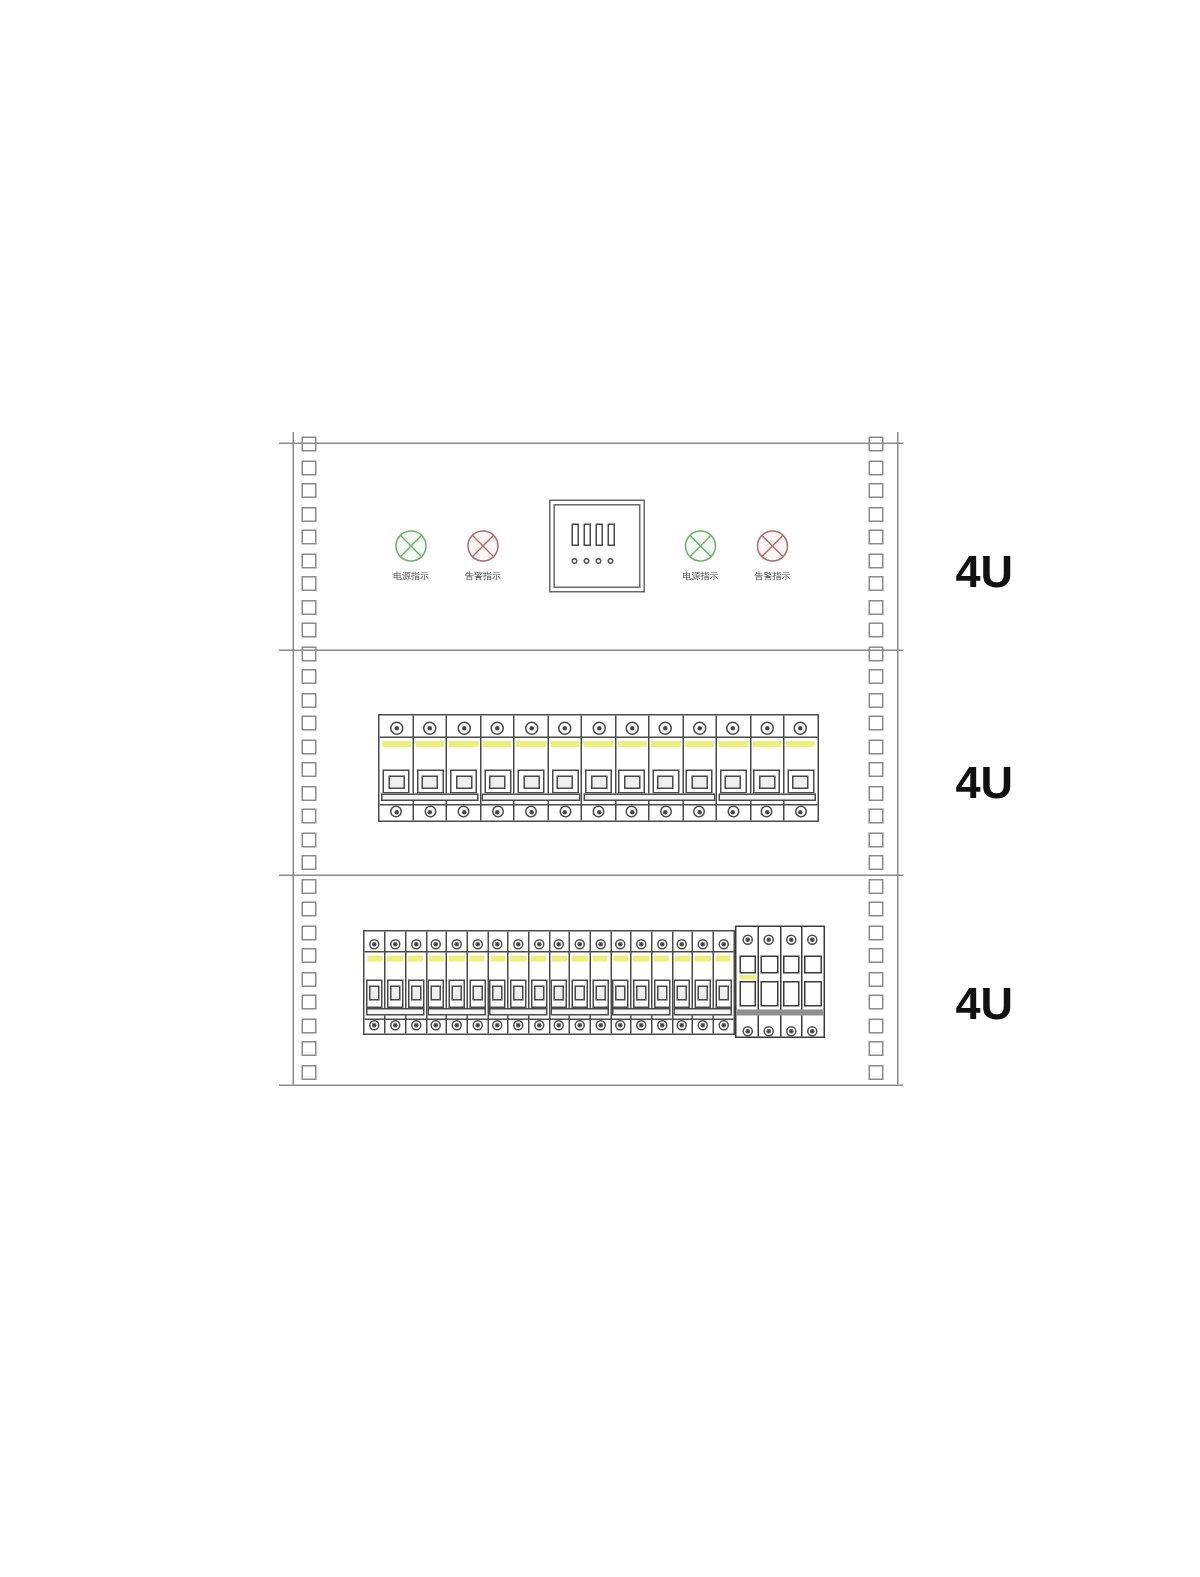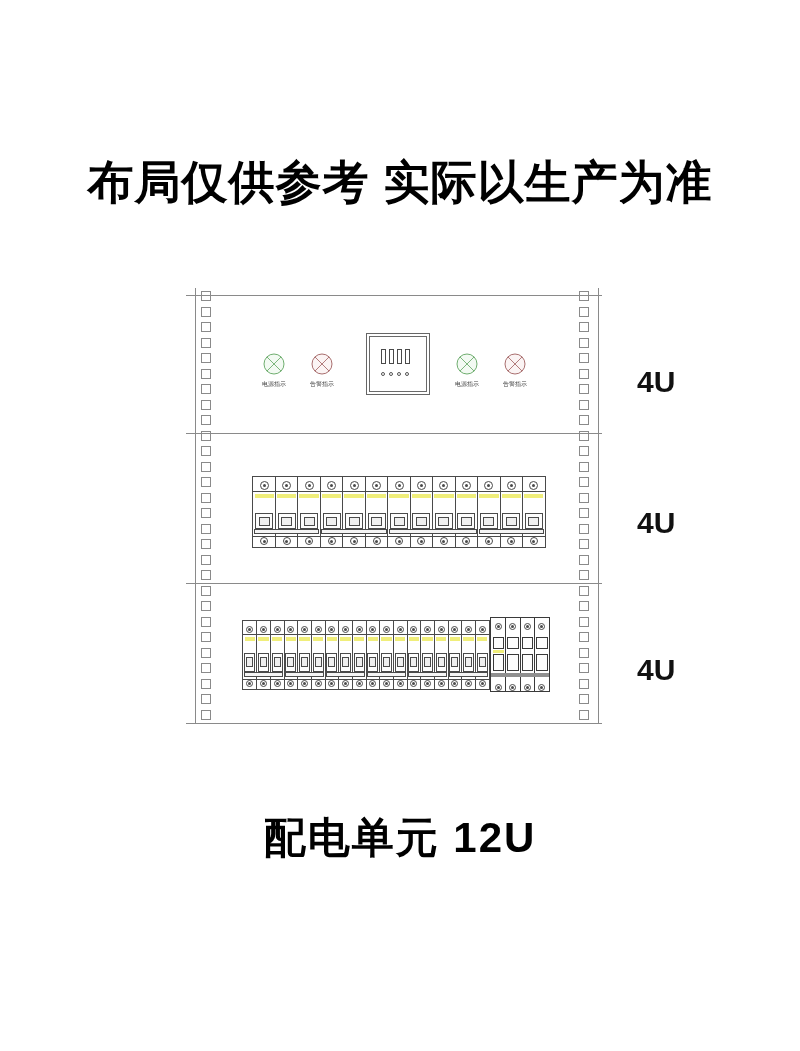--- a/index.html
+++ b/index.html
@@ -40,21 +40,20 @@
     width:3px; height:3px; margin:-1.5px 0 0 -1.5px;
     background:#4a4a4a; border-radius:50%;
   }
   .dotc { position: absolute; border: 1px solid #555; border-radius: 50%; background: #fff; }
   .band { position: absolute; left: 0; right: 0; background: #8f8f8f; }
 </style>
 </head>
 <body>
 
 <div class="canvas">
-  <div class="title-top">布局仅供参考  实际以生产为准</div>
   <div id="rack" class="abs" style="left:0;top:0;width:800px;height:1051px;">
       <div class="vline" style="left: 195px; top: 288px; height: 435px;"></div>
       <div class="rail-hole" style="left: 201px; top: 291px;"></div>
       <div class="rail-hole" style="left: 201px; top: 306.5px;"></div>
       <div class="rail-hole" style="left: 201px; top: 322px;"></div>
       <div class="rail-hole" style="left: 201px; top: 337.5px;"></div>
       <div class="rail-hole" style="left: 201px; top: 353px;"></div>
       <div class="rail-hole" style="left: 201px; top: 368.5px;"></div>
       <div class="rail-hole" style="left: 201px; top: 384px;"></div>
       <div class="rail-hole" style="left: 201px; top: 399.5px;"></div>
@@ -364,14 +363,13 @@
         <div class="cell" style="left: 30.5px; top: 36px; width: 11.5px; height: 17px; border-color: rgb(58, 58, 58);"></div>
         <div class="screw" style="left: 32.75px; top: 65.5px; width: 7px; height: 7px;"></div>
         <div class="screw" style="left: 47.25px; top: 4.5px; width: 7px; height: 7px;"></div>
         <div class="cell" style="left: 45px; top: 19px; width: 11.5px; height: 12px; border-color: rgb(58, 58, 58);"></div>
         <div class="cell" style="left: 45px; top: 36px; width: 11.5px; height: 17px; border-color: rgb(58, 58, 58);"></div>
         <div class="screw" style="left: 47.25px; top: 65.5px; width: 7px; height: 7px;"></div>
         <div class="stripe" style="left: 2px; top: 32px; width: 10.5px; height: 3px; background: rgb(240, 238, 122);"></div>
         <div class="band" style="top: 55px; height: 4px;"></div>
       </div>
     </div>
-  <div class="title-bottom">配电单元 12U</div>
 </div>
 
 </body></html>

